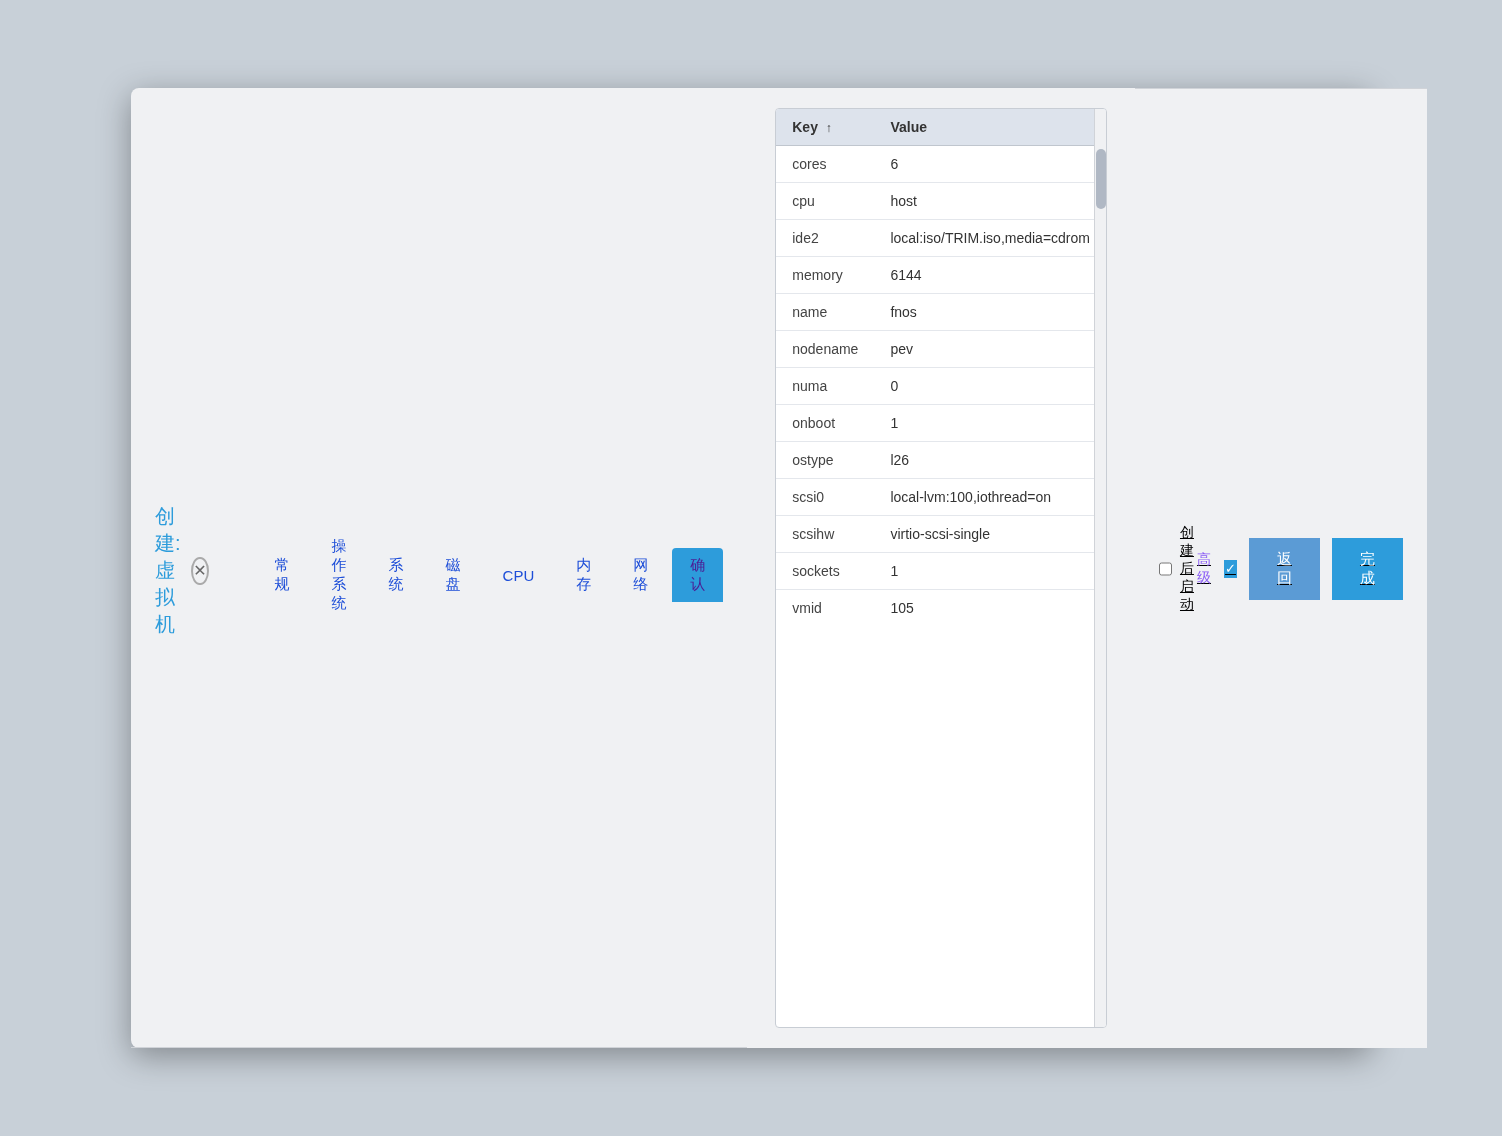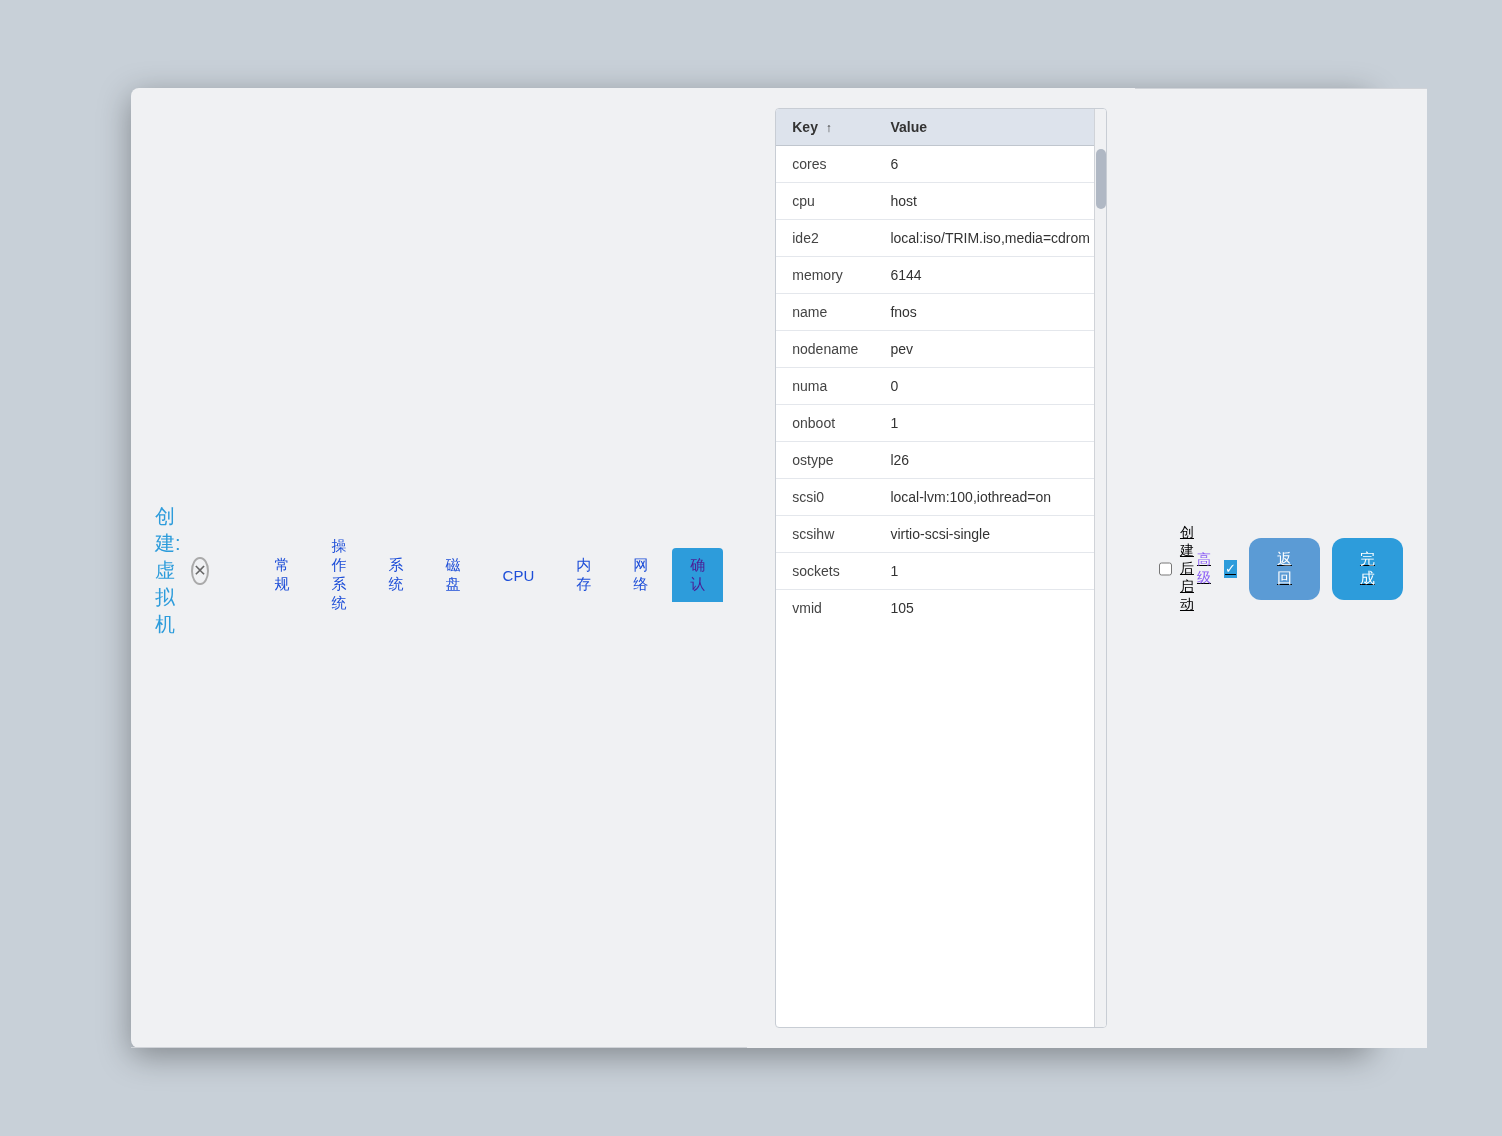--- a/index.html
+++ b/index.html
@@ -188,21 +188,21 @@
       align-items: center;
       justify-content: center;
     }
     .checkmark {
       color: #fff;
       font-size: 13px;
       line-height: 1;
     }
     .btn {
       padding: 12px 28px;
-      border-radius: 12px;
+      border-radius: 0;
       border: none;
       cursor: pointer;
       font-size: 15px;
       font-weight: 500;
     }
     .btn-back {
       background: #5b9bd5;
       color: #fff;
     }
     .btn-complete {

